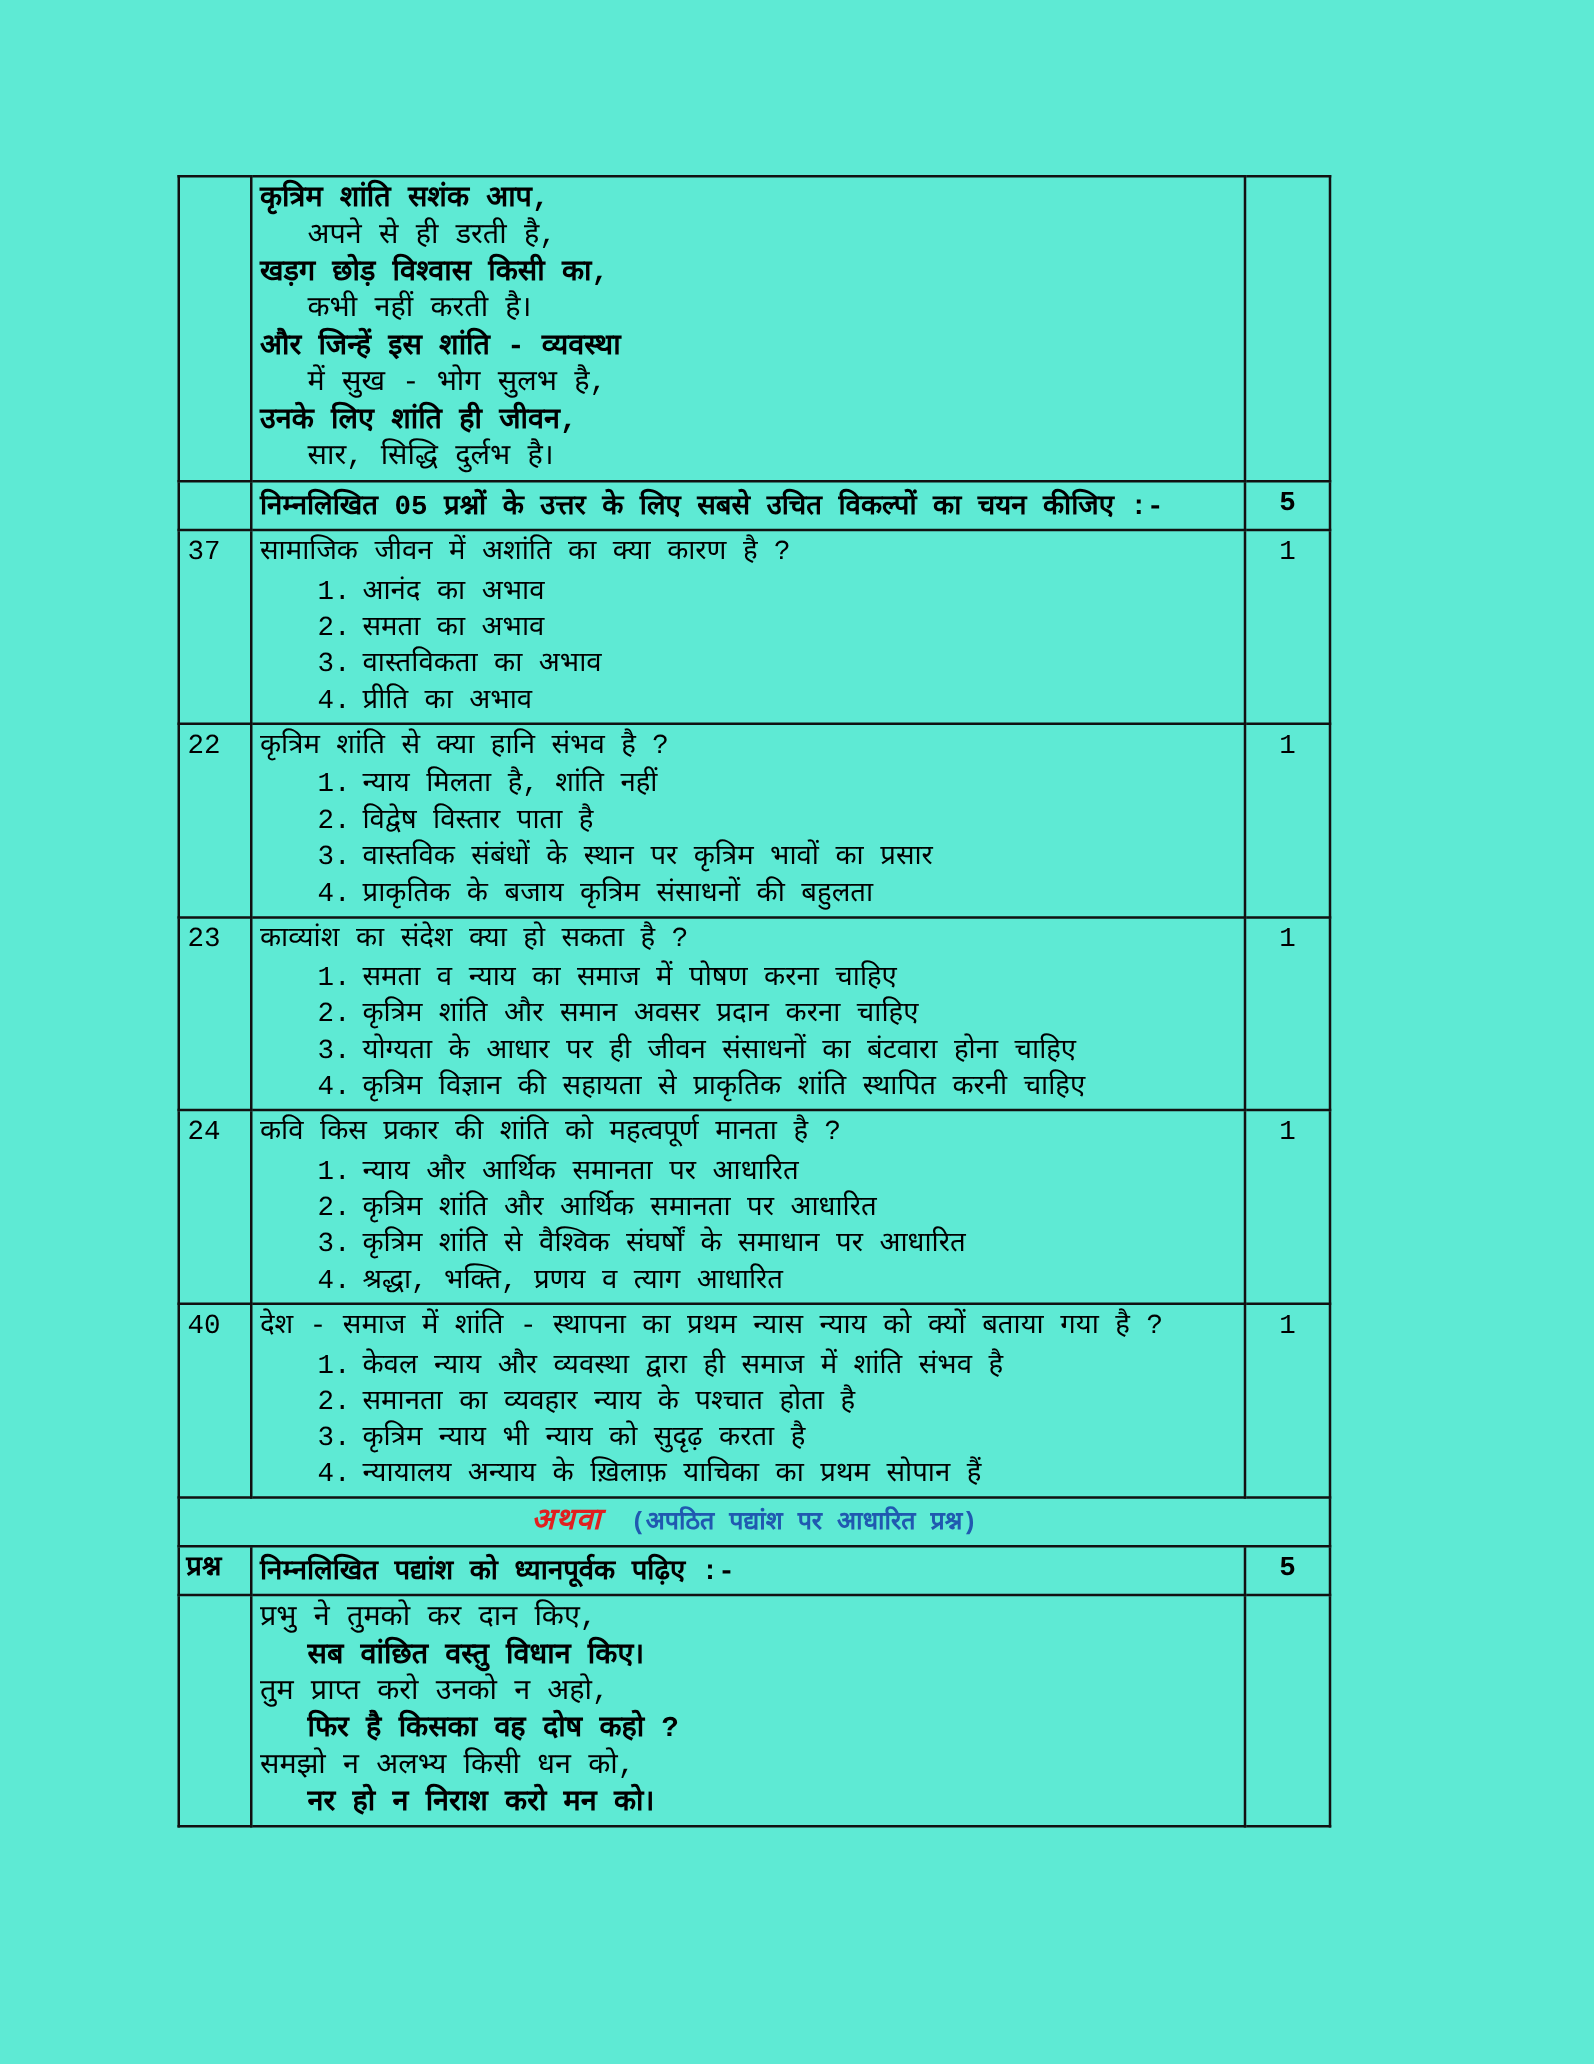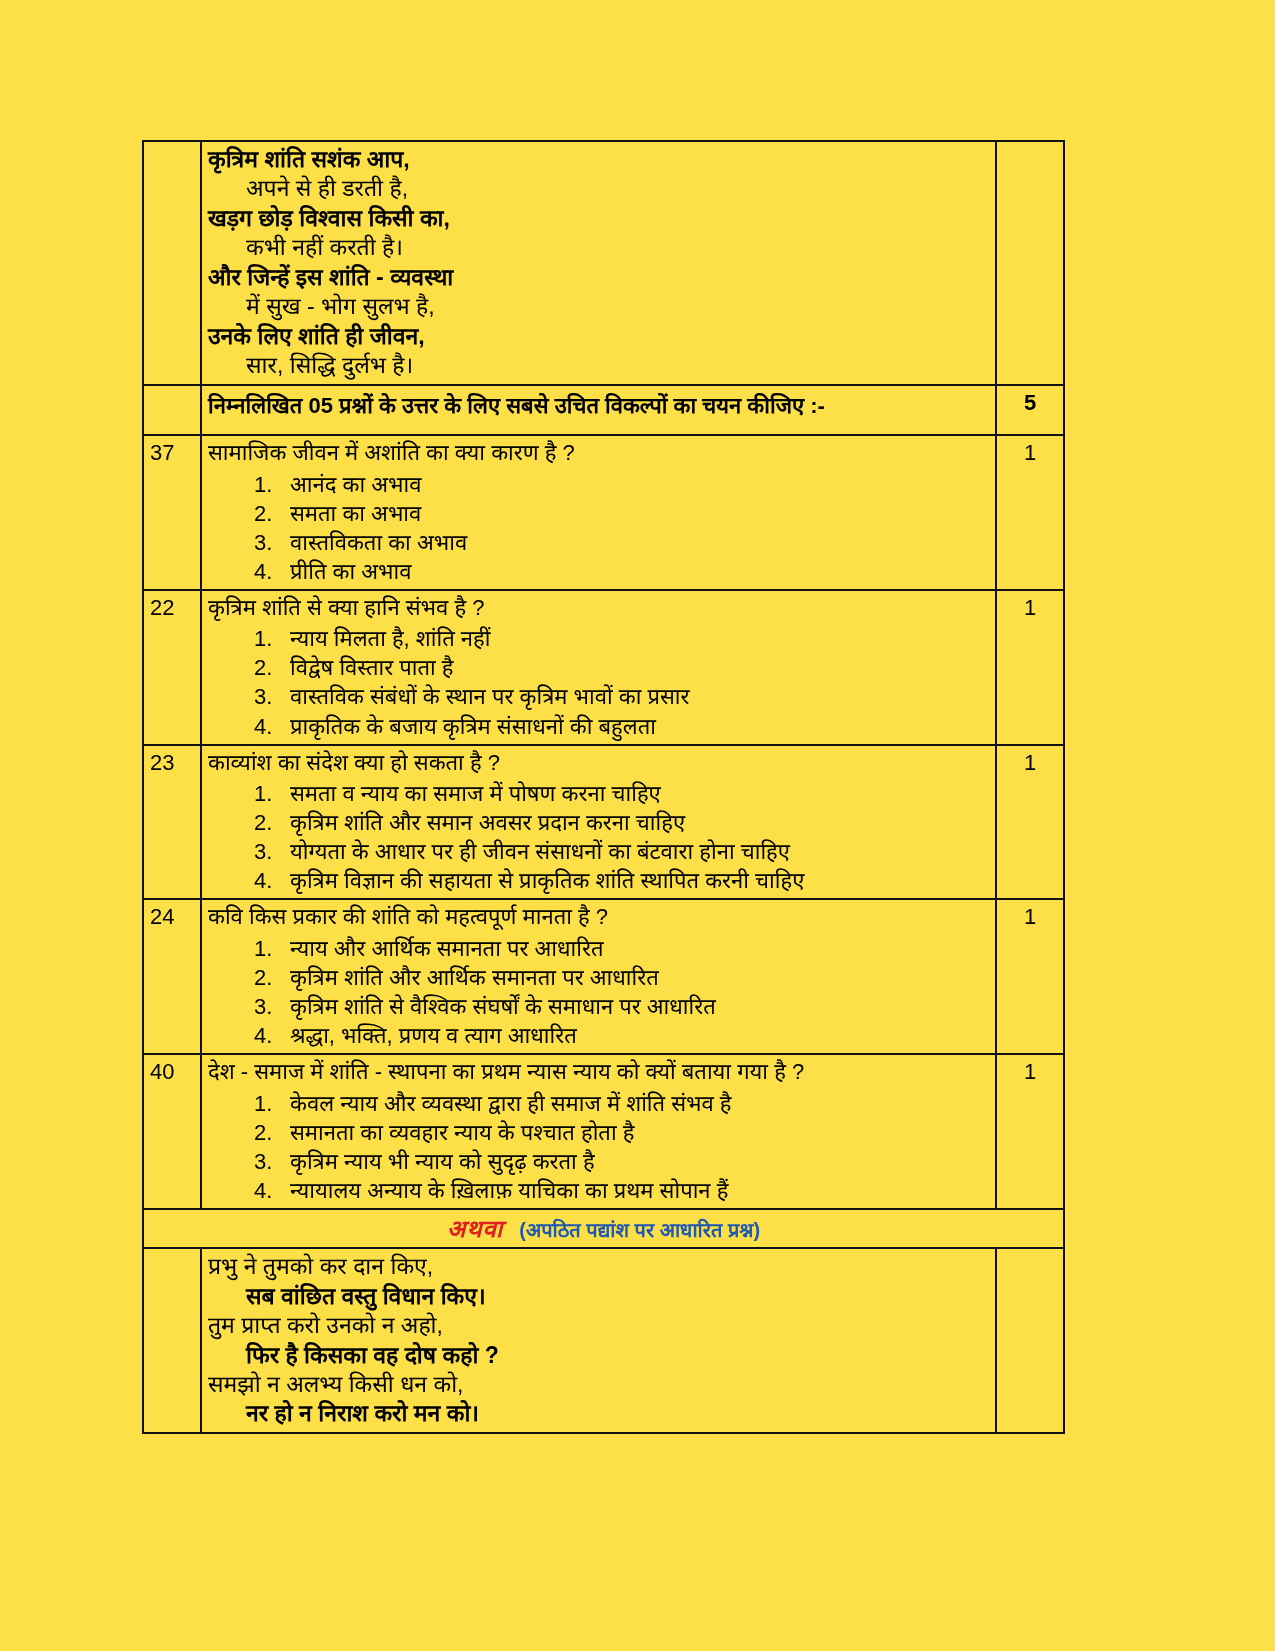--- a/index.html
+++ b/index.html
@@ -1,23 +1,23 @@
 <!DOCTYPE html>
 <html style="--accent-red: #e01f1f; --accent-blue: #2059b0;"><head>
 <meta charset="utf-8">
 <style>
   * { box-sizing: border-box; }
   html, body { margin: 0; padding: 0; background: #ffffff; }
   .page {
     position: relative;
     width: 1275px;
     height: 1651px;
-    background: #fde047;
+    background: #5eead4;
     color: #000;
-    font-family: Liberation Sans, sans-serif;
+    font-family: Liberation Mono, monospace;
     overflow: hidden;
   }
   table.exam {
     position: absolute;
     left: 142px;
     top: 140px;
     width: 921px;
     border-collapse: collapse;
     table-layout: fixed;
   }
@@ -36,21 +36,21 @@
   .num-cell   { padding-left: 13px; padding-top: 5px; }
   .num-cell.tight { padding-left: 5px; }
   .marks-cell { text-align: center; padding-top: 5px; }
   .bold { font-weight: 700; }
 
   .poem-cell { padding-top: 6px; padding-bottom: 6px; }
   .poem-line { font-size: 23px; line-height: 1.28; white-space: nowrap; }
   .poem-line.bold { font-weight: 700; }
   .poem-line.ind  { padding-left: 38px; }
 
-  .hdr-row .content-cell { padding-top: 6px; padding-bottom: 14px; }
+  .hdr-row .content-cell { padding-top: 6px; padding-bottom: 3px; }
 
   .q-text { margin-bottom: 2px; }
   .opt { display: flex; padding-left: 46px; line-height: 1.32; }
   .opt-num { flex: 0 0 36px; }
   .opt-text { flex: 1; }
 
   .or-cell {
     text-align: center;
     padding: 7px 6px 6px 6px;
   }
@@ -209,20 +209,25 @@
             <div class="opt">
               <span class="opt-num">4.</span>
               <span class="opt-text">न्यायालय अन्याय के ख़िलाफ़ याचिका का प्रथम सोपान हैं</span>
             </div>
           </td>
           <td class="marks-cell">1</td>
         </tr>
         <tr class="or-row">
           <td class="or-cell" colspan="3"><span class="or-label">अथवा</span> <span class="or-sub">(अपठित पद्यांश पर आधारित प्रश्न)</span></td>
         </tr>
+        <tr class="hdr-row">
+          <td class="num-cell tight bold">प्रश्न</td>
+          <td class="content-cell bold">निम्नलिखित पद्यांश को ध्यानपूर्वक पढ़िए :-</td>
+          <td class="marks-cell bold">5</td>
+        </tr>
         <tr class="poem-row">
           <td class="num-cell"></td>
           <td class="content-cell poem-cell">
             <div class="poem-line">प्रभु ने तुमको कर दान किए,</div>
             <div class="poem-line bold ind">सब वांछित वस्तु विधान किए।</div>
             <div class="poem-line">तुम प्राप्त करो उनको न अहो,</div>
             <div class="poem-line bold ind">फिर है किसका वह दोष कहो ?</div>
             <div class="poem-line">समझो न अलभ्य किसी धन को,</div>
             <div class="poem-line bold ind">नर हो न निराश करो मन को।</div>
           </td>

